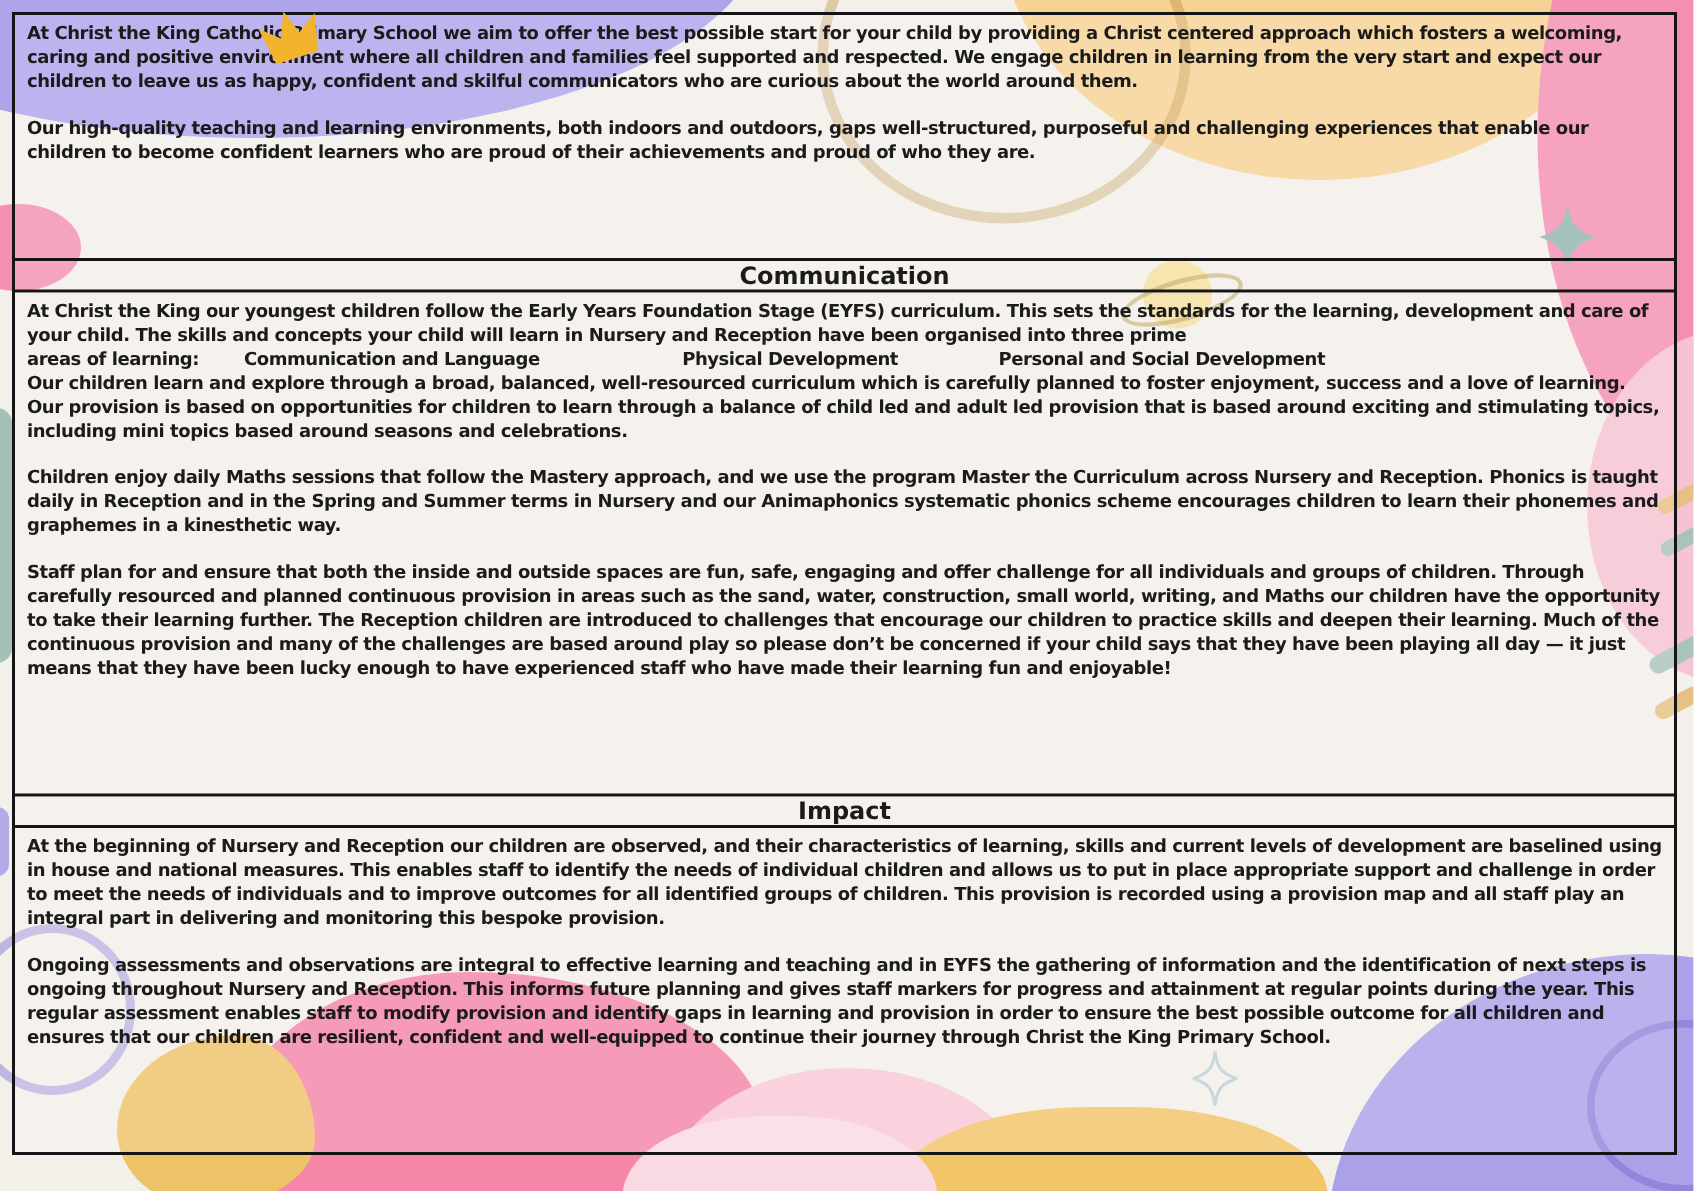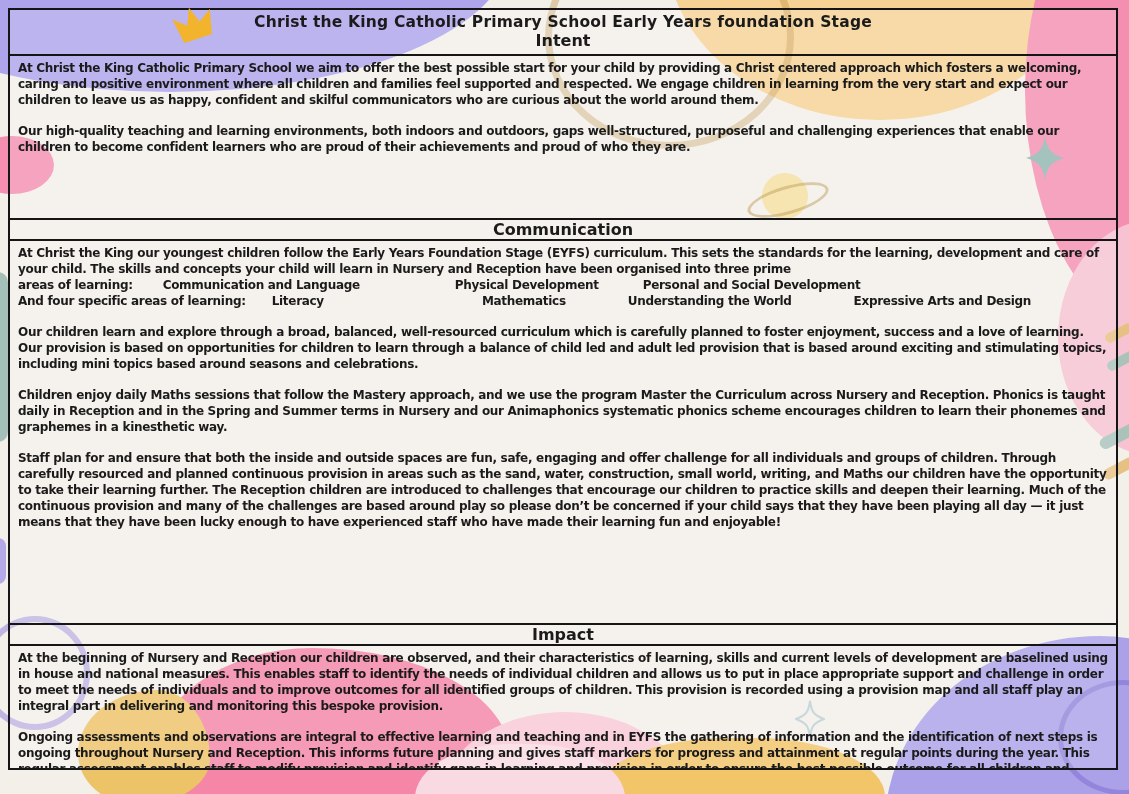--- a/index.html
+++ b/index.html
@@ -50,28 +50,28 @@
   .sec{box-sizing:border-box;background:rgba(255,255,255,.18);overflow:hidden;}
   .doc-header{
     height:46px;text-align:center;border-bottom:2px solid #151515;
     padding-top:3px;
   }
   .doc-title{font-size:15.5px;font-weight:bold;letter-spacing:.2px;}
   .big-heading{font-size:16px;font-weight:bold;}
   .head-row{height:21px;text-align:center;border-bottom:2px solid #151515;line-height:20px;}
   .textsec{padding:4px 8px;font-size:12px;font-weight:bold;letter-spacing:-.3px;line-height:16px;}
   .sec-intent{height:164px;border-bottom:2px solid #151515;}
-  .sec-impl{height:384px;border-bottom:2px solid #151515;}
+  .sec-impl{height:336px;border-bottom:2px solid #151515;}
   .sec-impact{flex:1;}
   .textsec p{margin:0 0 15px 0;}
   .textsec p.nogap{margin:0;}
   .textsec p.last{margin:0;}
   .area-row{display:flex;white-space:nowrap;}
   .area-row span{display:inline-block;}
-  .ml30{margin-left:30px;} .ml95{margin-left:95px;} .ml67{margin-left:44px;}
+  .ml30{margin-left:30px;} .ml95{margin-left:95px;} .ml67{margin-left:67px;}
   .ml26{margin-left:26px;} .ml158{margin-left:158px;} .ml62{margin-left:62px;}
 </style>
 </head>
 <body>
 
 <div id="canvas">
 
   <div class="blob blob-purple-tl"></div>
   <div class="blob blob-yellow-top"></div>
   <div class="blob circle-doodle"></div>
@@ -105,46 +105,35 @@
   <svg class="star-outline" width="30" height="38" viewBox="0 0 30 38">
     <path d="M15 1 C16.5 12 18.5 15 29 19 C18.5 23 16.5 26 15 37 C13.5 26 11.5 23 1 19 C11.5 15 13.5 12 15 1 Z" fill="none" stroke="rgba(150,185,195,.6)" stroke-width="2"></path>
   </svg>
 
   <svg class="crown" width="44" height="40" viewBox="0 0 44 40">
     <path d="M8 36 L2 10 L15 20 L21 3 L28 19 L41 9 L37 34 Z" fill="#f2b42c"></path>
   </svg>
 
   <div id="doc">
 
-    <div class="sec doc-header">
-      <div class="doc-title">Christ the King Catholic Primary School Early Years foundation Stage</div>
-      <div class="big-heading">Intent</div>
-    </div>
 
     <div class="sec textsec sec-intent">
       <p>At Christ the King Catholic Primary School we aim to offer the best possible start for your child by providing a Christ centered approach which fosters a welcoming, caring and positive environment where all children and families feel supported and respected.  We engage children in learning from the very start and expect our children to leave us as happy, confident and skilful communicators who are curious about the world around them.</p>
       <p class="last">Our high-quality teaching and learning environments, both indoors and outdoors, gaps well-structured, purposeful and challenging experiences that enable our children to become confident learners who are proud of their achievements and proud of who they are.</p>
     </div>
 
     <div class="sec head-row big-heading">Communication</div>
 
     <div class="sec textsec sec-impl">
       <p class="nogap">At Christ the King our youngest children follow the Early Years Foundation Stage (EYFS) curriculum. This sets the standards for the learning, development and care of your child. The skills and concepts your child will learn in Nursery and Reception have been organised into three prime</p>
       <div class="area-row">
         <span>areas of learning:</span>
         <span class="ml30">Communication and Language</span>
         <span class="ml95">Physical Development</span>
         <span class="ml67">Personal and Social Development</span>
-      </div>
-      <div class="area-row" style="margin-bottom:15px;">
-        <span>And four specific areas of learning:</span>
-        <span class="ml26">Literacy</span>
-        <span class="ml158">Mathematics</span>
-        <span class="ml62">Understanding the World</span>
-        <span class="ml62">Expressive Arts and Design</span>
       </div>
       <p>Our children learn and explore through a broad, balanced, well-resourced curriculum which is carefully planned to foster enjoyment, success and a love of learning. Our provision is based on opportunities for children to learn through a balance of child led and adult led provision that is based around exciting and stimulating topics, including mini topics based around seasons and celebrations.</p>
       <p>Children enjoy daily Maths sessions that follow the Mastery approach, and we use the program Master the Curriculum across Nursery and Reception. Phonics is taught daily in Reception and in the Spring and Summer terms in Nursery and our Animaphonics systematic phonics scheme encourages children to learn their phonemes and graphemes in a kinesthetic way.</p>
       <p class="last">Staff plan for and ensure that both the inside and outside spaces are fun, safe, engaging and offer challenge for all individuals and groups of children. Through carefully resourced and planned continuous provision in areas such as the sand, water, construction, small world, writing, and Maths our children have the opportunity to take their learning further. The Reception children are introduced to challenges that encourage our children to practice skills and deepen their learning. Much of the continuous provision and many of the challenges are based around play so please don’t be concerned if your child says that they have been playing all day — it just means that they have been lucky enough to have experienced staff who have made their learning fun and enjoyable!</p>
     </div>
 
     <div class="sec head-row big-heading">Impact</div>
 
     <div class="sec textsec sec-impact">
       <p>At the beginning of Nursery and Reception our children are observed, and their characteristics of learning, skills and current levels of development are baselined using in house and national measures. This enables staff to identify the needs of individual children and allows us to put in place appropriate support and challenge in order to meet the needs of individuals and to improve outcomes for all identified groups of children. This provision is recorded using a provision map and all staff play an integral part in delivering and monitoring this bespoke provision.</p>

